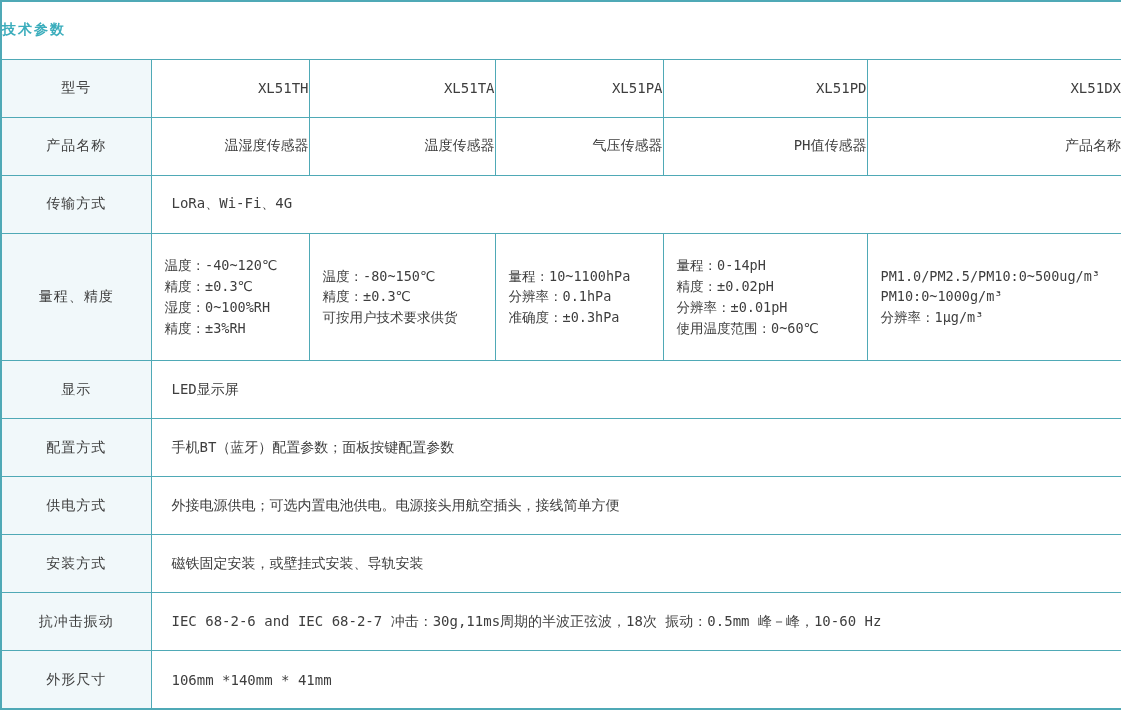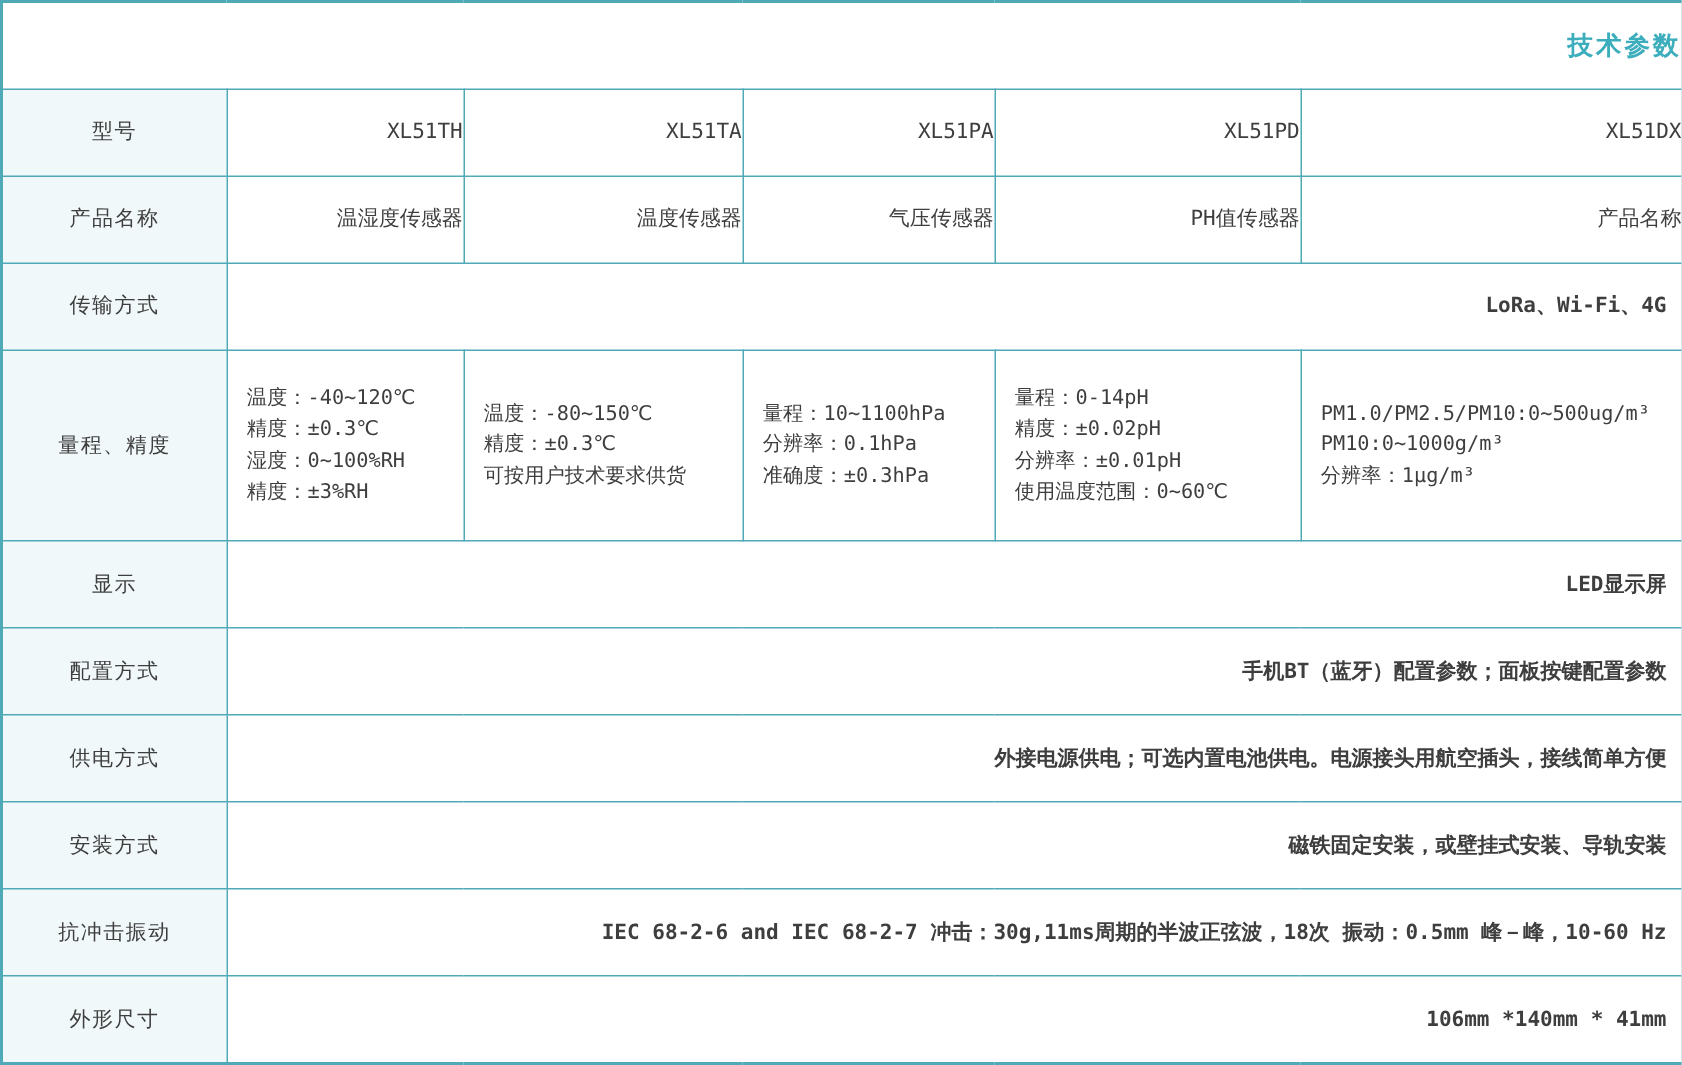--- a/index.html
+++ b/index.html
@@ -32,40 +32,39 @@
     color: var(--text);
     font-size: 14px;
     font-weight: normal;
     background: var(--cell-bg);
     padding: 0;
     vertical-align: middle;
   }
   
   tr.title-row { height: 44px; }
   tr.title-row td {
-    text-align: right;
+    text-align: left;
     font-weight: bold;
-    font-size: 17px;
+    font-size: 14px;
     letter-spacing: 2px;
     color: var(--title-color);
   }
   
   .spec-table th.row-label {
     background: var(--label-bg);
     text-align: center;
     letter-spacing: 1px;
   }
   
   tr.data-row { height: 44px; }
   td.center-cell { text-align: right; }
   td.left-cell {
-    text-align: right;
+    text-align: left;
     padding-left: 20px;
-    padding-right: 10px;
-    font-weight: bold;
+    padding-right: 22px;
   }
   
   tr.range-row { height: 93px; }
   tr.range-row td.range-cell {
     text-align: left;
     white-space: pre-line;
     line-height: 1.55;
     padding: 6px 4px 6px 13px;
     font-size: 13.5px;
   }

